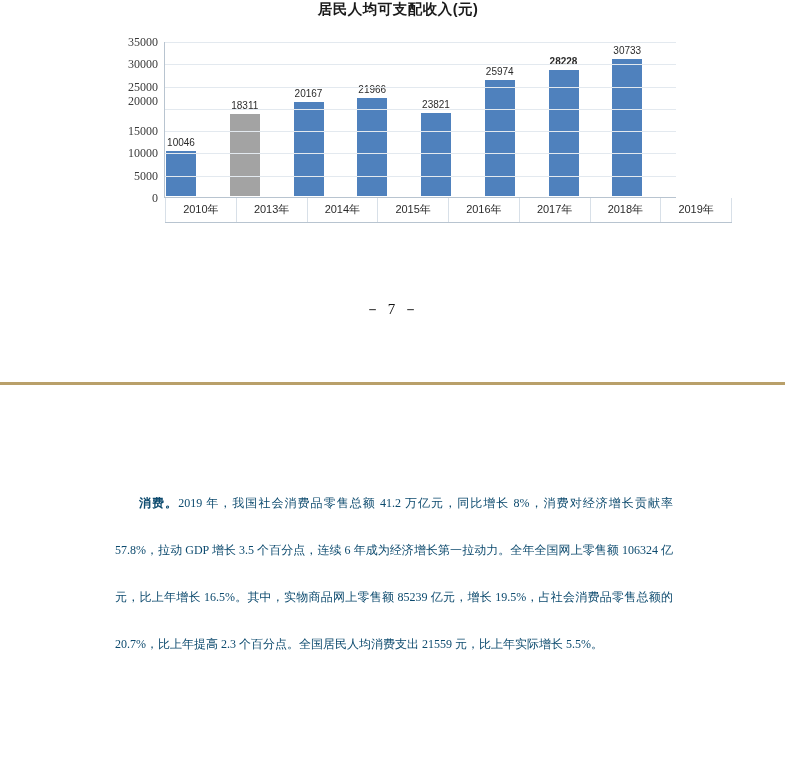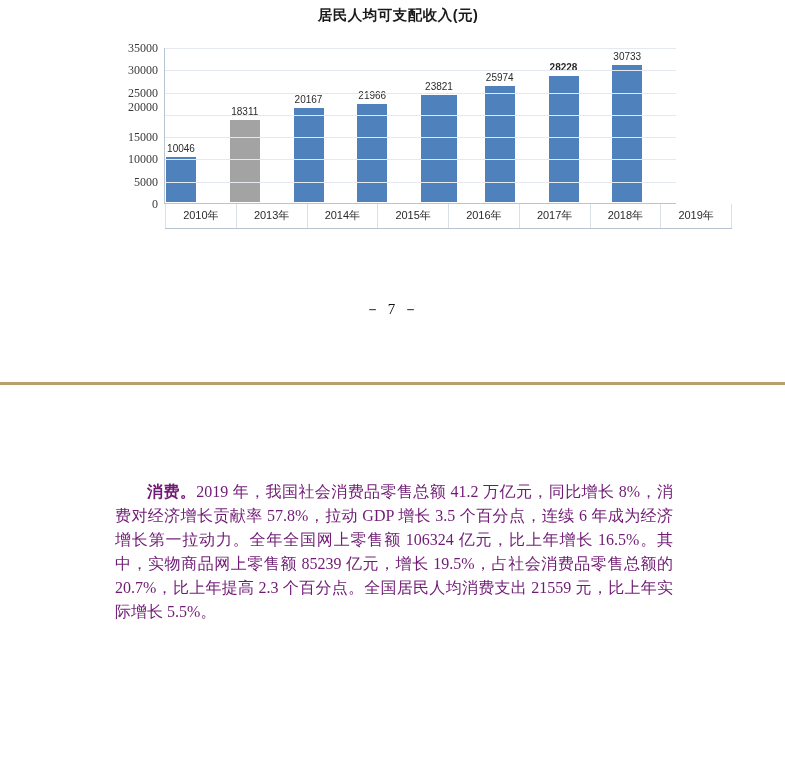--- a/index.html
+++ b/index.html
@@ -23,21 +23,20 @@
     width: 560px;
     height: 215px;
   }
   .chart-title {
     text-align: center;
     font-family: "Liberation Sans", sans-serif;
     font-size: 14.5px;
     font-weight: bold;
     color: #1a1a1a;
     letter-spacing: 0.5px;
-    padding-top: 6px;
     height: 20px;
   }
   .chart-area {
     position: relative;
     width: 560px;
     height: 180px;
   }
   
   .y-axis {
     position: absolute;
@@ -148,23 +147,23 @@
     background: #b9a06a;
   }
 
   
   .body-text {
     position: absolute;
     left: 115px;
     top: 480px;
     width: 558px;
     font-family: "Liberation Serif", serif;
-    font-size: 16px;
-    color: #701a75;
-    line-height: 24px;
+    font-size: 12px;
+    color: #0c4a6e;
+    line-height: 47px;
     text-align: justify;
     text-justify: inter-ideograph;
   }
   .body-text p {
     margin: 0;
     text-indent: 2em;
   }
   .body-text .lead {
     font-weight: bold;
   }
@@ -201,21 +200,21 @@
             <div class="bar" style="height: 94px; background: rgb(79, 129, 189);">
               <div class="bar-value">20167</div>
             </div>
           </div>
           <div class="bar-cell">
             <div class="bar" style="height: 97.9056px; background: rgb(79, 129, 189);">
               <div class="bar-value">21966</div>
             </div>
           </div>
           <div class="bar-cell">
-            <div class="bar" style="height: 107px; background: rgb(79, 129, 189); padding-left: 6px;">
+            <div class="bar" style="height: 83px; background: rgb(79, 129, 189);">
               <div class="bar-value">23821</div>
             </div>
           </div>
           <div class="bar-cell">
             <div class="bar" style="height: 115.77px; background: rgb(79, 129, 189);">
               <div class="bar-value">25974</div>
             </div>
           </div>
           <div class="bar-cell">
             <div class="bar" style="height: 125.816px; background: rgb(79, 129, 189); font-weight: bold;">

